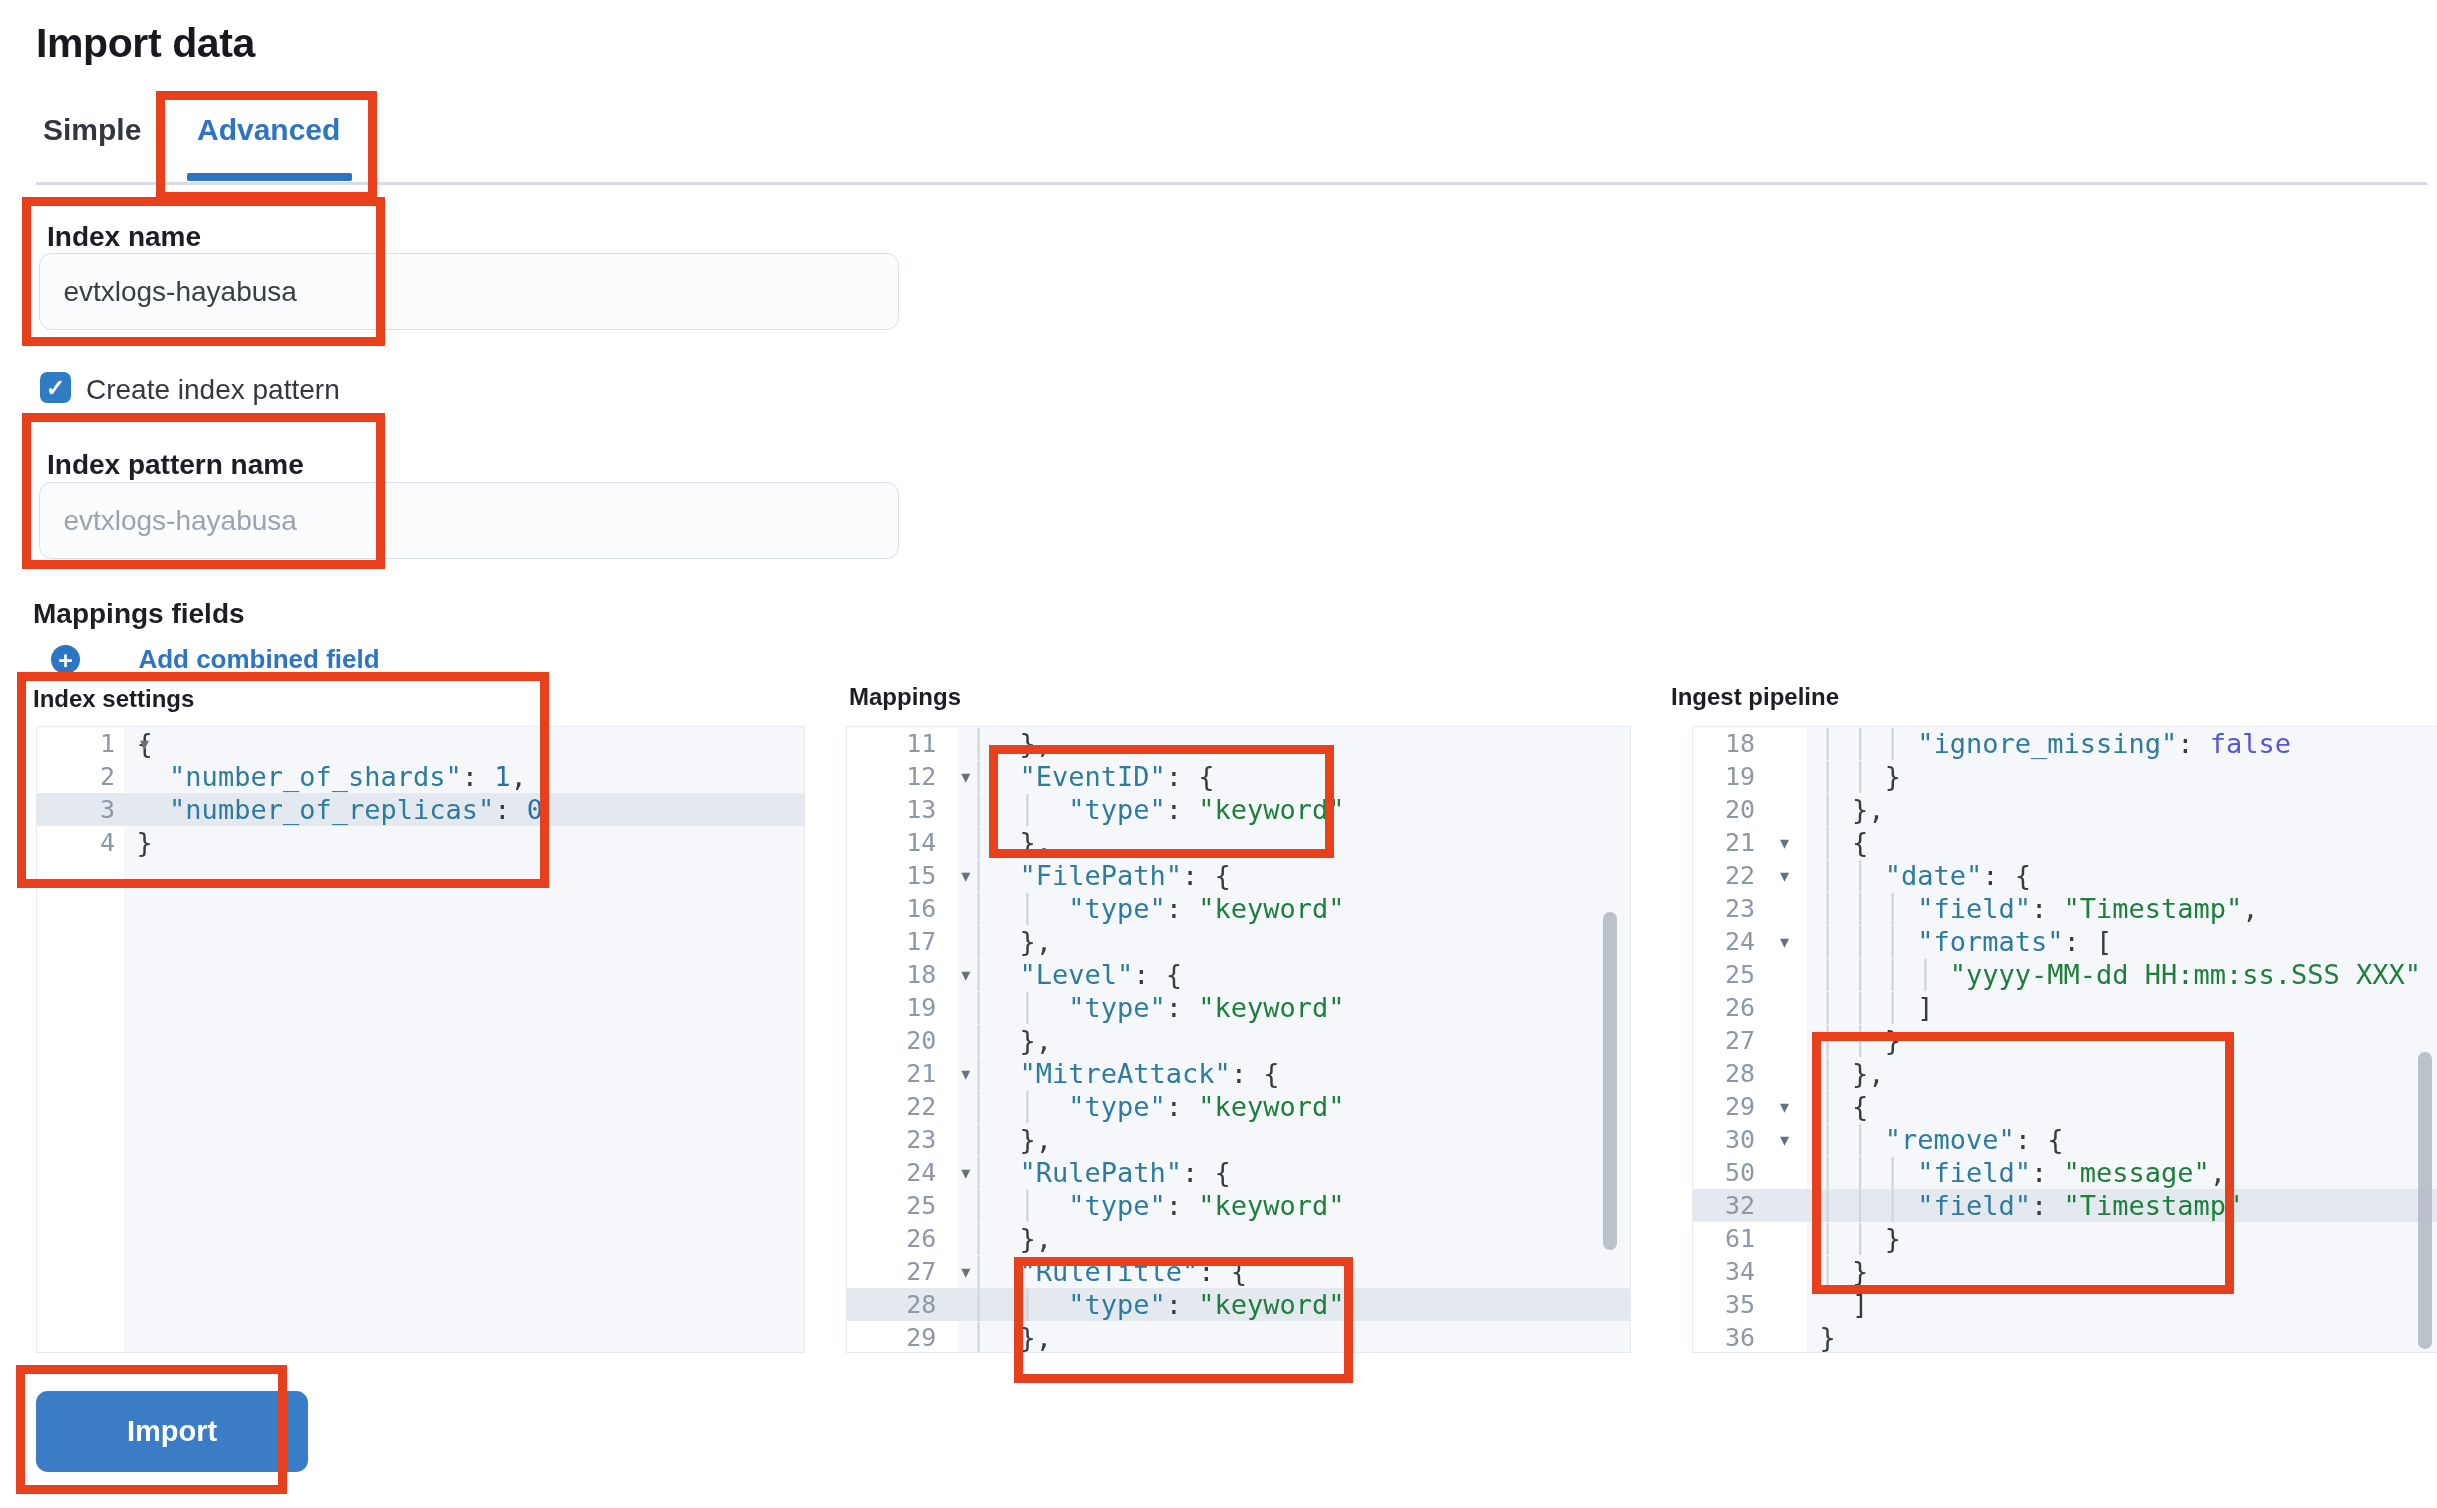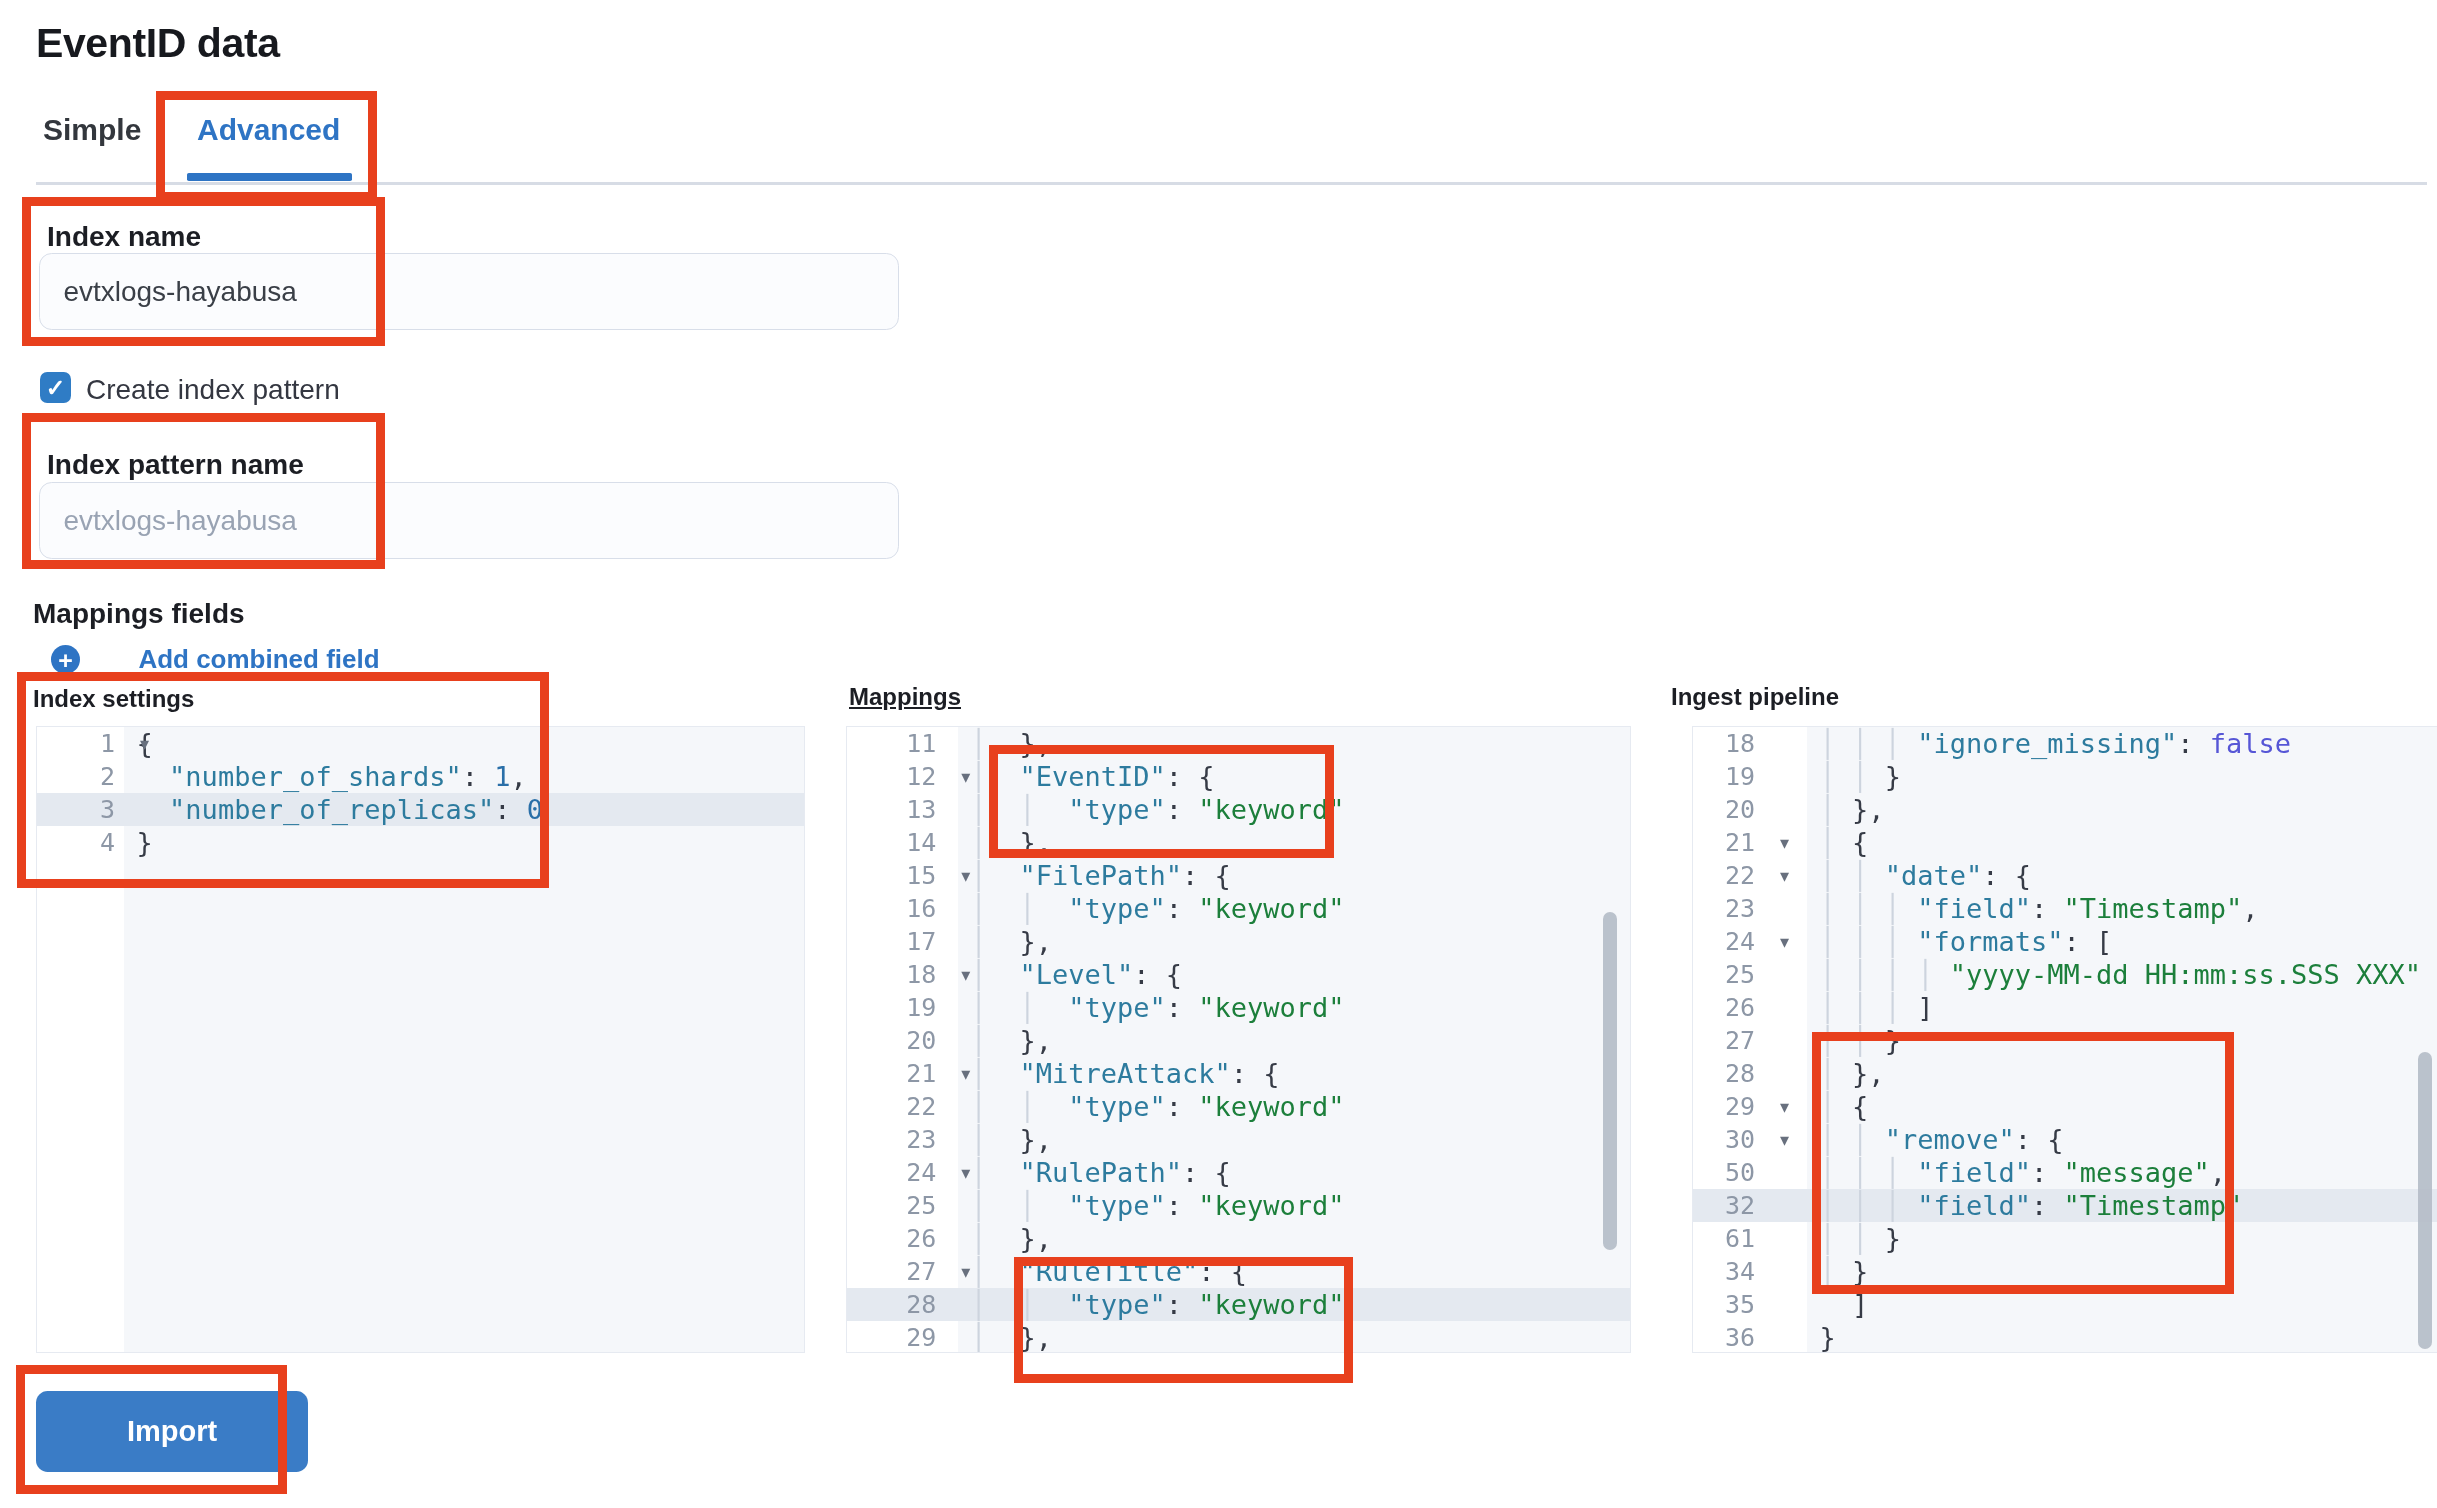--- a/index.html
+++ b/index.html
@@ -52,21 +52,21 @@
     border-radius:11.7px;color:#fff;font-size:29px;font-weight:700;font-family:"Liberation Sans",sans-serif;cursor:pointer;}
 
   
   .ann{position:absolute;border:9px solid var(--annotation-red);box-sizing:border-box;pointer-events:none;}
 </style>
 </head>
 <body>
 
 <div class="screen">
 
-  <div class="abs page-title">EventID data</div>
+  <div class="abs page-title">Import data</div>
 
   <div class="abs tab tab-simple">Simple</div>
   <div class="abs tab tab-advanced">Advanced</div>
   <div class="abs tab-underline"></div>
   <div class="abs tabs-divider"></div>
 
   <div class="abs field-label" style="left:47px;top:207px;">Index name</div>
   <input class="abs text-input" style="top: 253px;" value="evtxlogs-hayabusa">
 
   <div class="abs checkbox">
@@ -77,21 +77,21 @@
   <div class="abs field-label" style="left:47px;top:435px;">Index pattern name</div>
   <input class="abs text-input" style="top: 482px;" placeholder="evtxlogs-hayabusa">
 
   <div class="abs field-label" style="left:33px;top:584px;">Mappings fields</div>
   <div class="abs add-link">
     <span class="plus-icon">+</span>
     <span class="add-link-text">Add combined field</span>
   </div>
 
   <div class="abs editor-label" style="left:33px;top:685px;">Index settings</div>
-  <div class="abs editor-label" style="left:849px;top:683px;text-decoration:underline;">Mappings</div>
+  <div class="abs editor-label" style="left:849px;top:683px;">Mappings</div>
   <div class="abs editor-label" style="left:1671px;top:683px;">Ingest pipeline</div>
 
   <div class="abs editor e1">
       <div class="row">
         <div class="ln">1<span class="fold">▾</span></div>
         <pre class="codeline"><span class="tk-p">{</span></pre>
       </div>
       <div class="row">
         <div class="ln">2</div>
         <pre class="codeline"><span class="tk-p">  </span><span class="tk-k">"number_of_shards"</span><span class="tk-p">: </span><span class="tk-n">1</span><span class="tk-p">,</span></pre>

